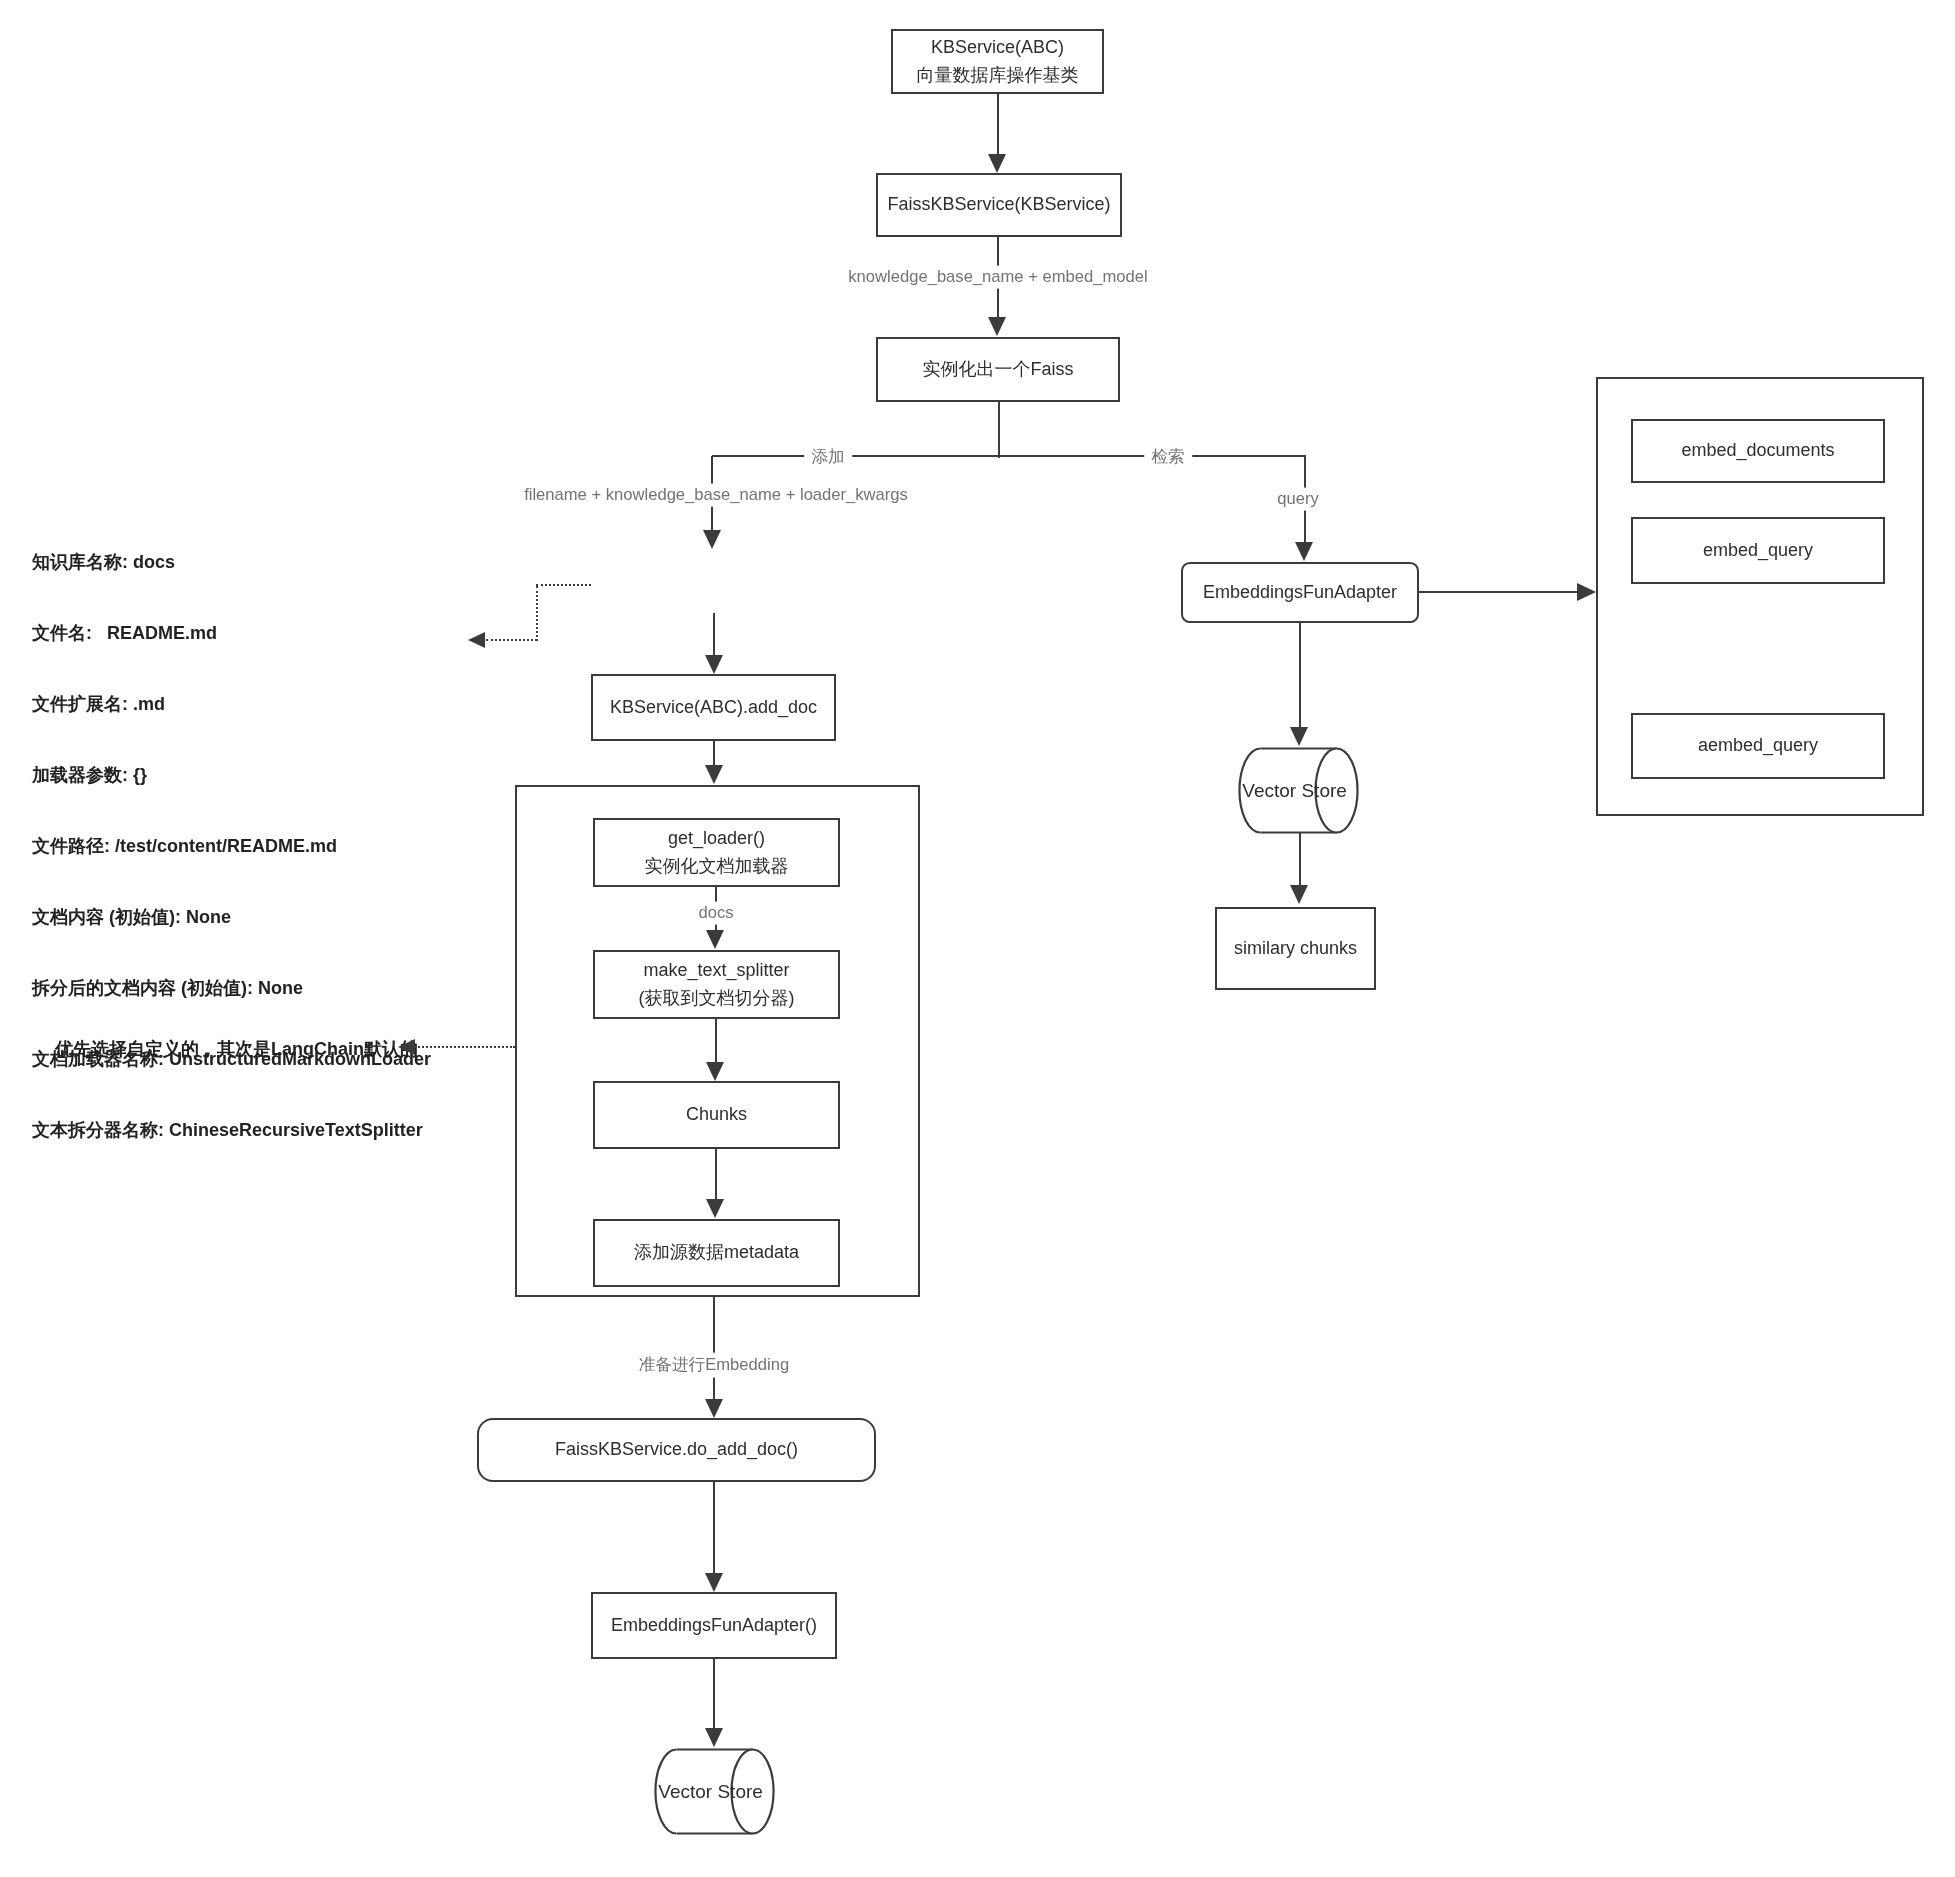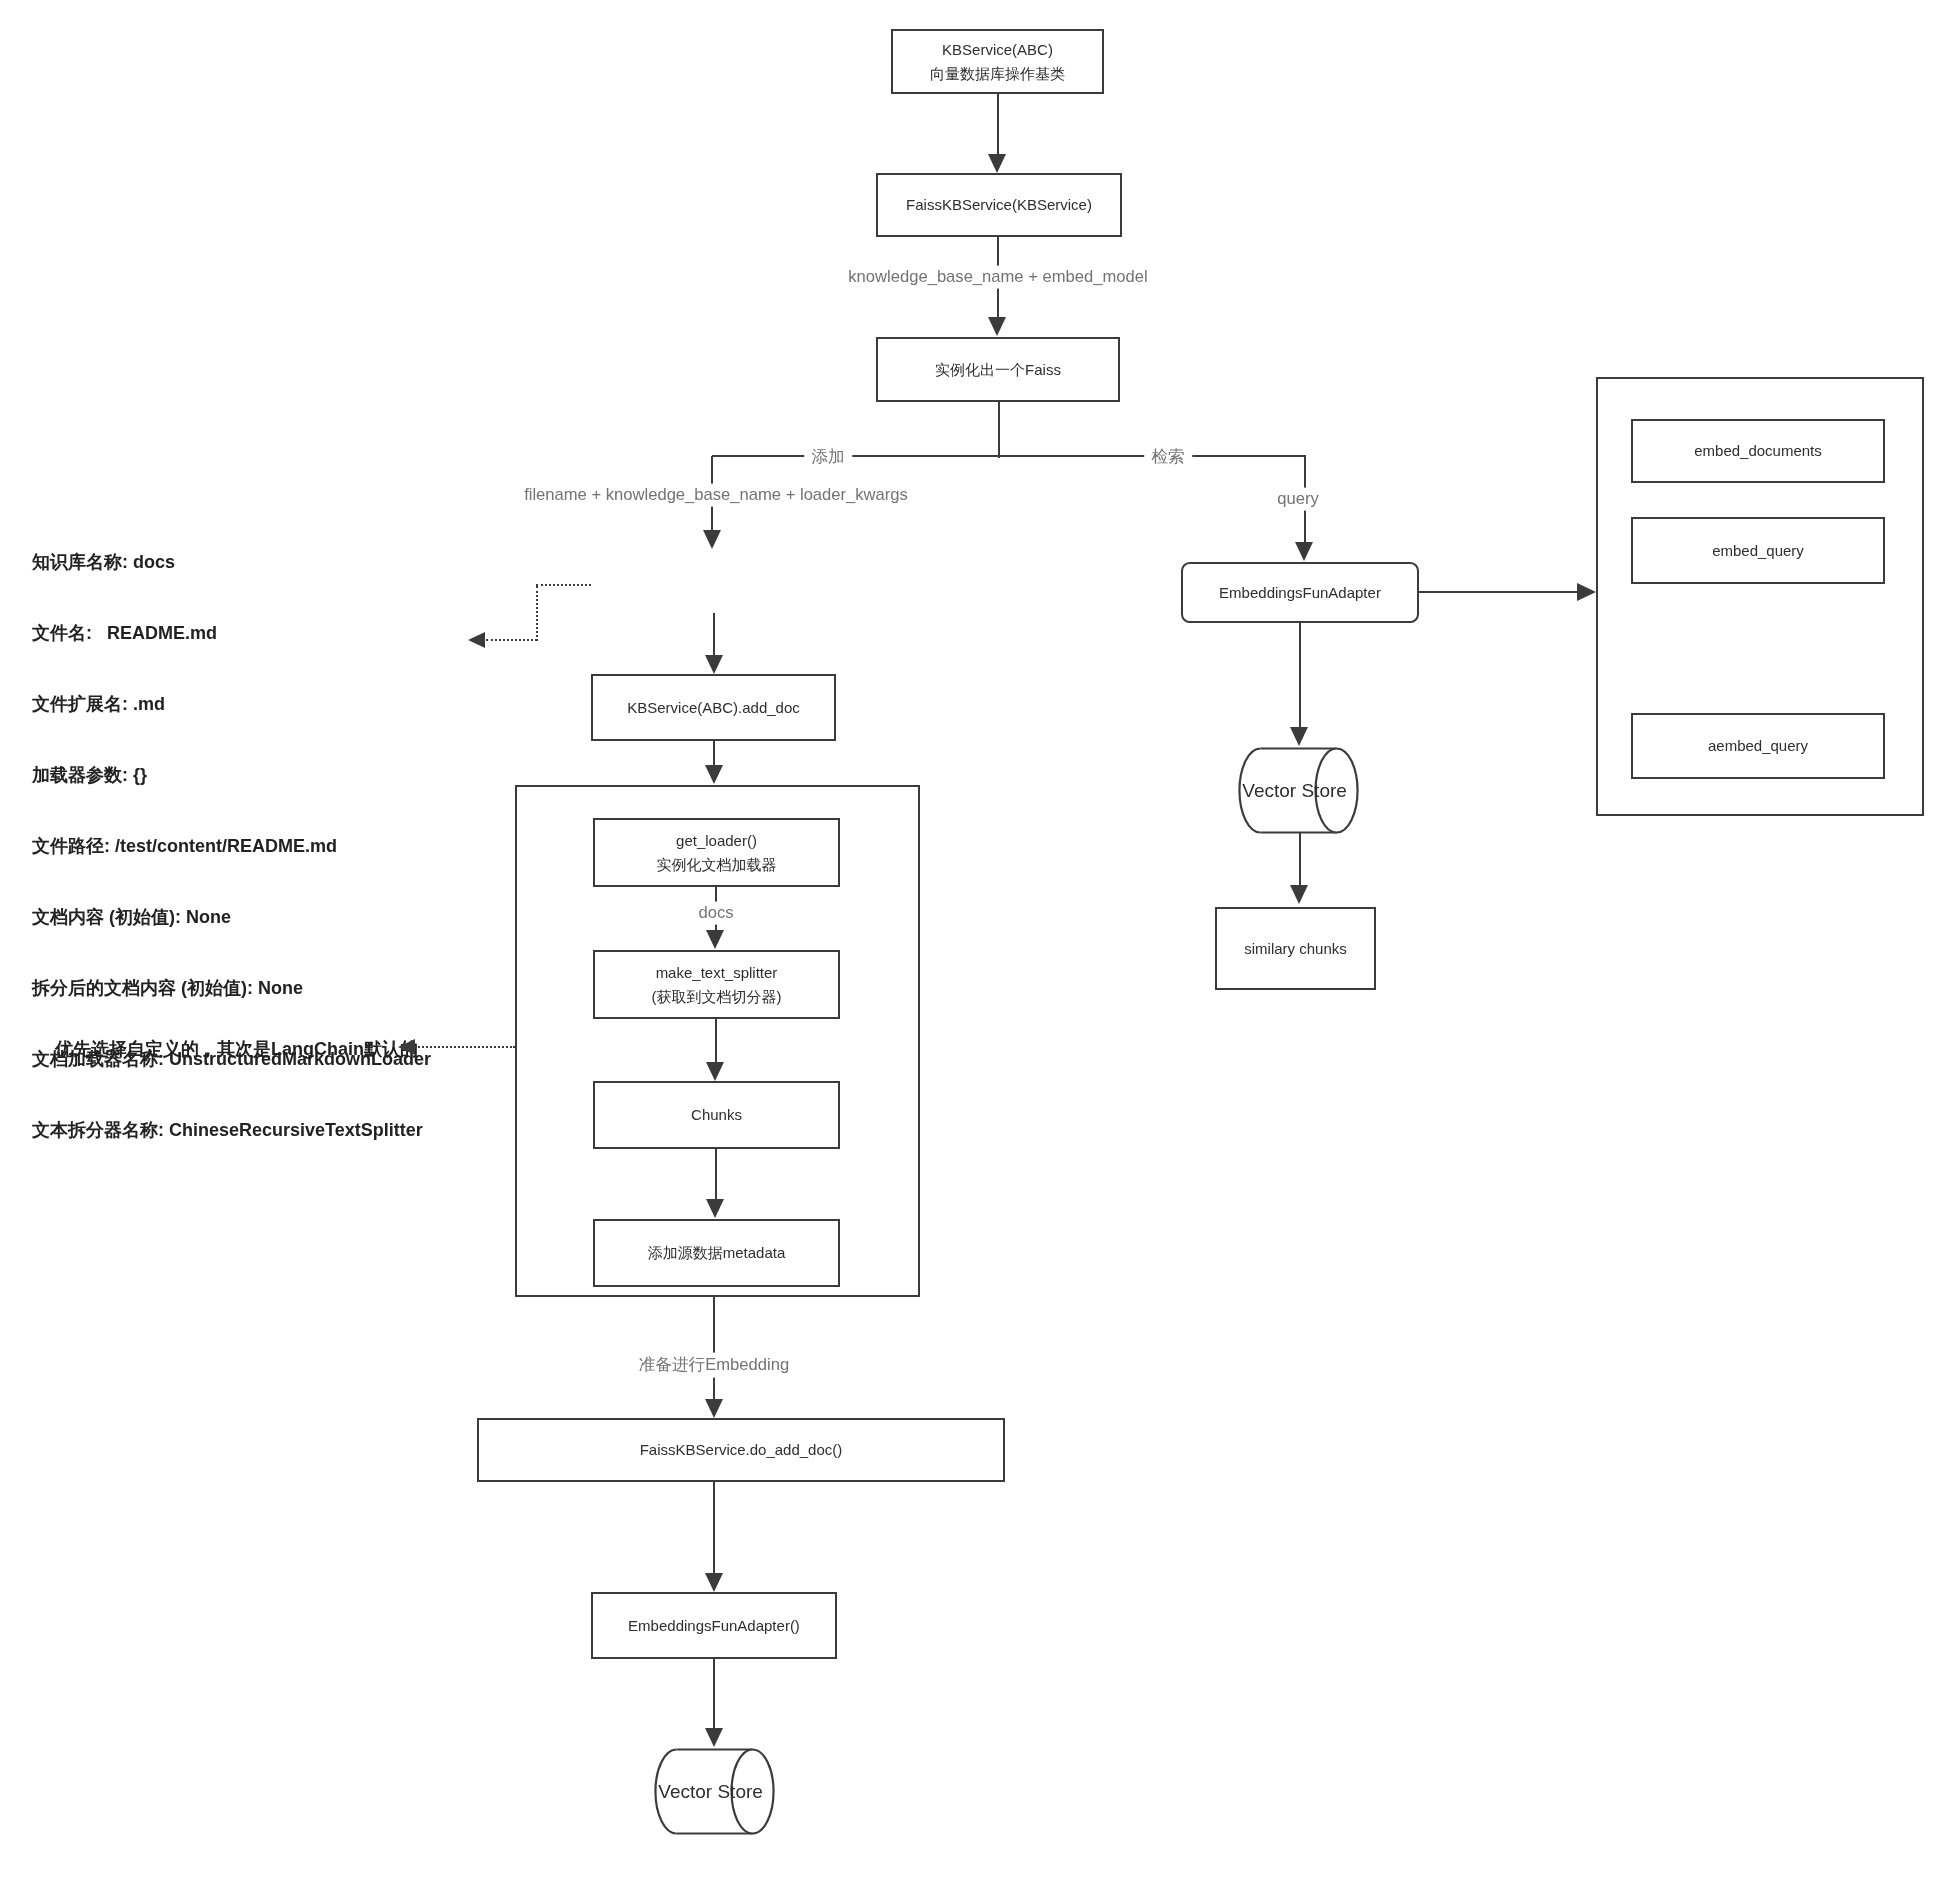--- a/index.html
+++ b/index.html
@@ -3,21 +3,21 @@
 <meta charset="utf-8">
 <style>
   html,body{margin:0;padding:0;background:#ffffff;}
   #diagram{
     position:relative;width:1955px;height:1878px;background:#ffffff;
     font-family:"Liberation Sans", sans-serif;color:#2e2e2e;overflow:hidden;
   }
   .box{
     position:absolute;border:2.2px solid #3b3b3b;background:#ffffff;
     display:flex;flex-direction:column;align-items:center;justify-content:center;
-    text-align:center;font-size:15px;color:#2e2e2e;line-height:1.55;box-sizing:border-box;
+    text-align:center;font-size:18px;color:#2e2e2e;line-height:1.55;box-sizing:border-box;
   }
   .rounded{border-radius:8.7px;}
   .panel{position:absolute;border:2.2px solid #3b3b3b;background:#ffffff;box-sizing:border-box;}
   .vline{position:absolute;width:2.2px;background:#3b3b3b;}
   .hline{position:absolute;height:2.2px;background:#3b3b3b;}
   .dot-h{position:absolute;height:0;border-top:2.2px dotted #3b3b3b;}
   .dot-v{position:absolute;width:0;border-left:2.2px dotted #3b3b3b;}
   .arr-d{position:absolute;width:0;height:0;border-left:9.4px solid transparent;border-right:9.4px solid transparent;border-top:19.5px solid #3b3b3b;}
   .arr-r{position:absolute;width:0;height:0;border-top:9.4px solid transparent;border-bottom:9.4px solid transparent;border-left:19.5px solid #3b3b3b;}
   .arr-l{position:absolute;width:0;height:0;border-top:8px solid transparent;border-bottom:8px solid transparent;border-right:17.3px solid #3b3b3b;}
@@ -107,21 +107,21 @@
   <div class="arr-d" style="left:706px;top:1199px;"></div>
 
   <div class="box" style="left:593px;top:1219px;width:247px;height:68px;">
     <div>添加源数据metadata</div>
   </div>
 
   <div class="vline" style="left:713px;top:1297px;height:104px;"></div>
   <div class="arr-d" style="left:705px;top:1399px;"></div>
   <div class="lbl" style="left:714px;top:1365px;">准备进行Embedding</div>
 
-  <div class="box" style="left:477px;top:1418px;width:528px;height:64px;">
+  <div class="box" style="left:477px;top:1418px;width:399px;height:64px;border-radius:16px;">
     <div>FaissKBService.do_add_doc()</div>
   </div>
 
   <div class="vline" style="left:713px;top:1482px;height:93px;"></div>
   <div class="arr-d" style="left:705px;top:1573px;"></div>
 
   <div class="box" style="left:591px;top:1592px;width:246px;height:67px;">
     <div>EmbeddingsFunAdapter()</div>
   </div>
 

